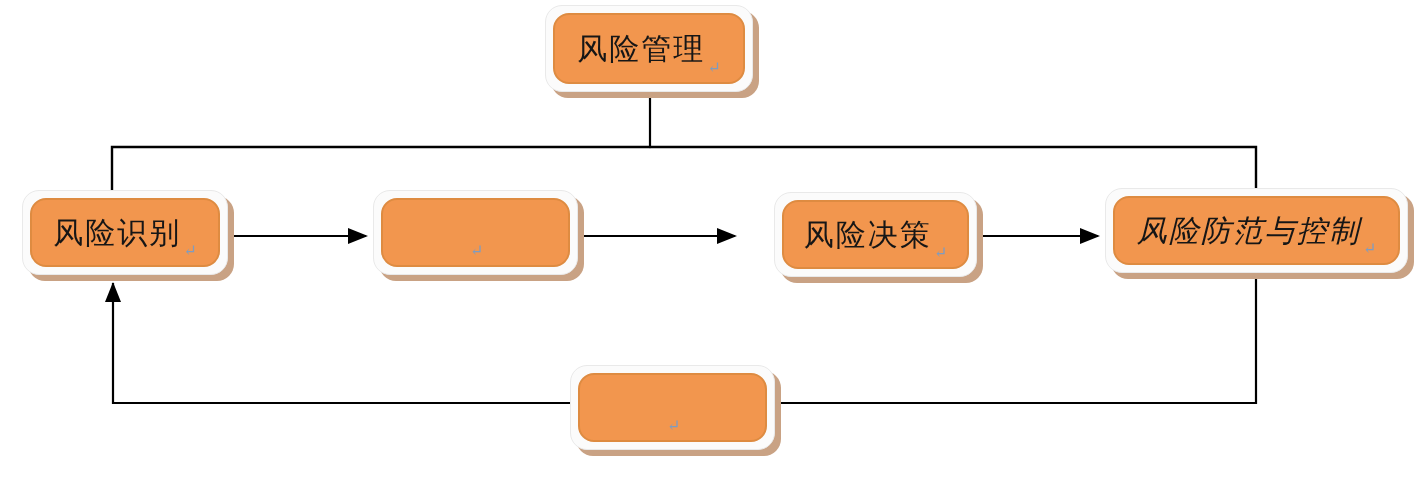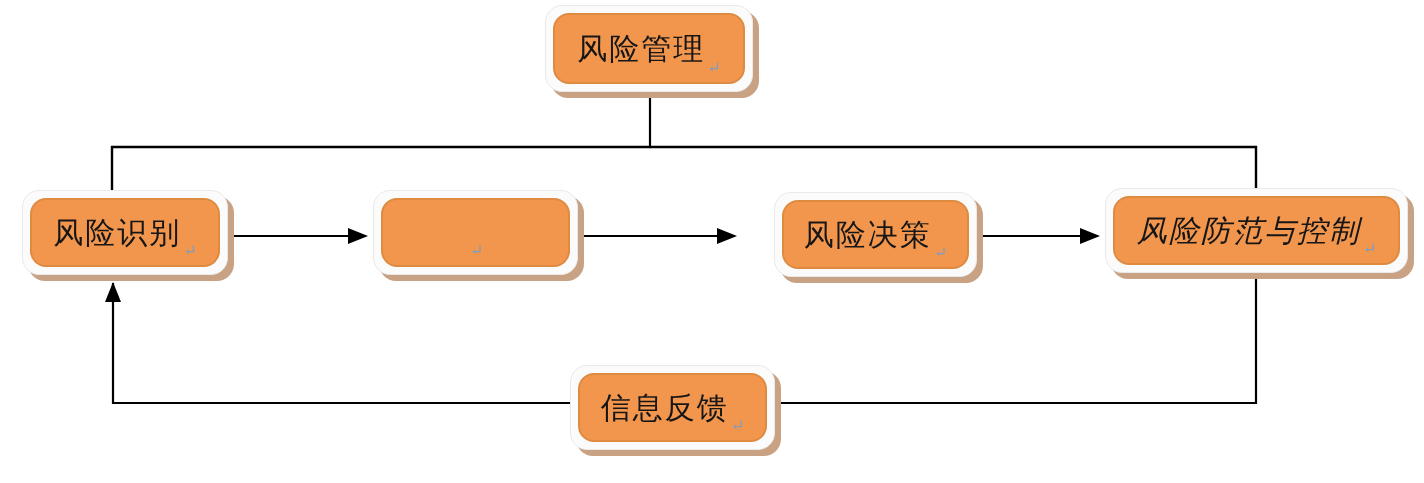--- a/index.html
+++ b/index.html
@@ -114,18 +114,17 @@
 
   <div class="node" style="left:1105px; top:188px; width:303px; height:85px;font-style:italic;">
     <div class="node-inner">
       <span class="node-label">风险防范与控制</span>
       <span class="para-mark">↵</span>
     </div>
   </div>
 
   <div class="node" style="left:570px; top:365px; width:205px; height:85px;">
     <div class="node-inner">
-      <span class="node-label">信息反馈</span>
       <span class="para-mark">↵</span>
     </div>
   </div>
 
 </div>
 
 </body></html>

